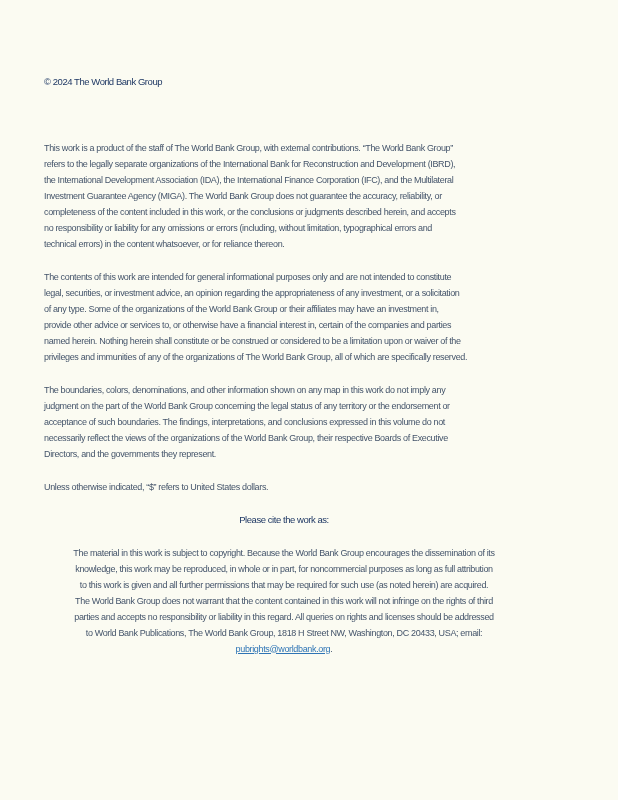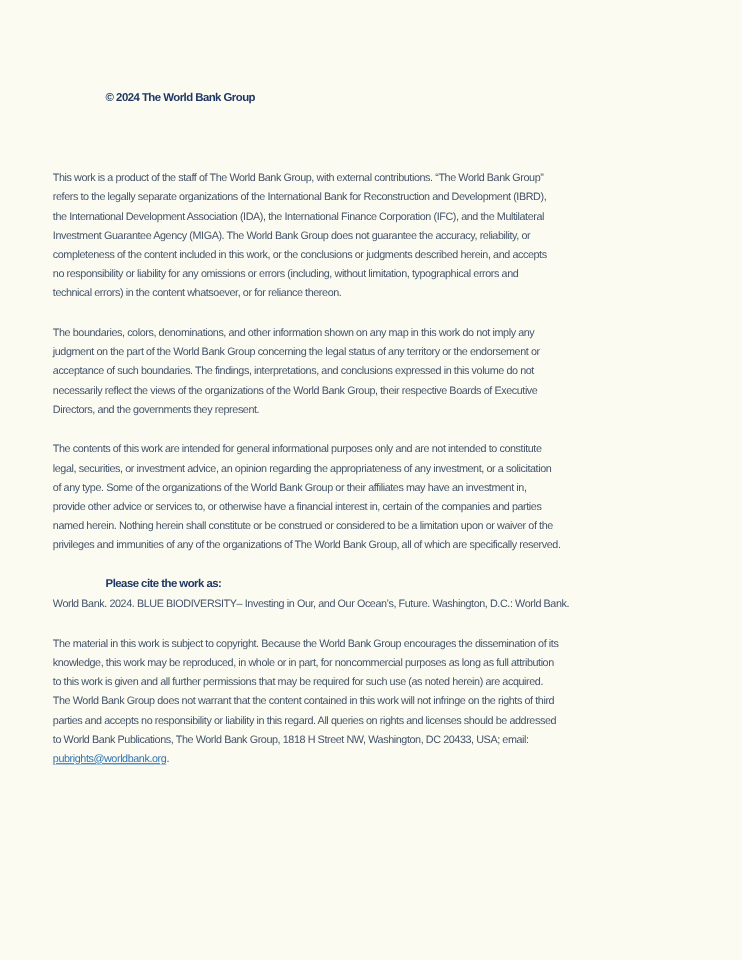--- a/index.html
+++ b/index.html
@@ -19,26 +19,25 @@
     position:relative;
     width:618px;height:800px;
     background:var(--bg);
   }
   .content{
     position:absolute;
     left:44px;top:74px;
     width:480px;
   }
   .bold{
-    font-weight:bold;
+    font-weight:normal;
     color:var(--heading);
     font-size:9.5px;
     letter-spacing:-0.45px;
     line-height:16px;
-    margin-left:44px;
   }
   .header-block{margin:0 0 49px 0;}
   .header-block .hline{
     line-height:16.5px;
     white-space:pre;
   }
   .para{
     margin:0 0 17px 0;
     font-size:9px;
     letter-spacing:-0.35px;
@@ -46,21 +45,21 @@
     color:var(--body);
     white-space:pre;
   }
   .plain{
     font-size:9px;
     letter-spacing:-0.35px;
     line-height:16px;
     color:var(--body);
     white-space:pre;
   }
-  .block{margin:0 0 17px 0;}
+  .block{margin:0 0 17px 0;text-align:center;}
   .link{
     color:var(--link);
     text-decoration:underline;
   }
 </style>
 </head>
 <body>
 
 <div class="page">
   <div class="content">
@@ -70,37 +69,37 @@
     </div>
 
     <p class="para">This work is a product of the staff of The World Bank Group, with external contributions. “The World Bank Group”
 refers to the legally separate organizations of the International Bank for Reconstruction and Development (IBRD),
 the International Development Association (IDA), the International Finance Corporation (IFC), and the Multilateral
 Investment Guarantee Agency (MIGA). The World Bank Group does not guarantee the accuracy, reliability, or
 completeness of the content included in this work, or the conclusions or judgments described herein, and accepts
 no responsibility or liability for any omissions or errors (including, without limitation, typographical errors and
 technical errors) in the content whatsoever, or for reliance thereon.</p>
 
-    <p class="para">The boundaries, colors, denominations, and other information shown on any map in this work do not imply any
-judgment on the part of the World Bank Group concerning the legal status of any territory or the endorsement or
-acceptance of such boundaries. The findings, interpretations, and conclusions expressed in this volume do not
-necessarily reflect the views of the organizations of the World Bank Group, their respective Boards of Executive
-Directors, and the governments they represent.</p>
-
     <p class="para">The contents of this work are intended for general informational purposes only and are not intended to constitute
 legal, securities, or investment advice, an opinion regarding the appropriateness of any investment, or a solicitation
 of any type. Some of the organizations of the World Bank Group or their affiliates may have an investment in,
 provide other advice or services to, or otherwise have a financial interest in, certain of the companies and parties
 named herein. Nothing herein shall constitute or be construed or considered to be a limitation upon or waiver of the
 privileges and immunities of any of the organizations of The World Bank Group, all of which are specifically reserved.</p>
 
+    <p class="para">The boundaries, colors, denominations, and other information shown on any map in this work do not imply any
+judgment on the part of the World Bank Group concerning the legal status of any territory or the endorsement or
+acceptance of such boundaries. The findings, interpretations, and conclusions expressed in this volume do not
+necessarily reflect the views of the organizations of the World Bank Group, their respective Boards of Executive
+Directors, and the governments they represent.</p>
+
+    <p class="para">Unless otherwise indicated, “$” refers to United States dollars.</p>
 
     <div class="block">
       <div class="bold">Please cite the work as:</div>
-      <div class="plain">World Bank. 2024. BLUE BIODIVERSITY– Investing in Our, and Our Ocean’s, Future. Washington, D.C.: World Bank.</div>
     </div>
 
     <div class="block">
       <div class="plain">The material in this work is subject to copyright. Because the World Bank Group encourages the dissemination of its
 knowledge, this work may be reproduced, in whole or in part, for noncommercial purposes as long as full attribution
 to this work is given and all further permissions that may be required for such use (as noted herein) are acquired.
 The World Bank Group does not warrant that the content contained in this work will not infringe on the rights of third
 parties and accepts no responsibility or liability in this regard. All queries on rights and licenses should be addressed
 to World Bank Publications, The World Bank Group, 1818 H Street NW, Washington, DC 20433, USA; email:</div>
       <div class="plain"><a href="#" class="link">pubrights@worldbank.org</a><span>.</span></div>

